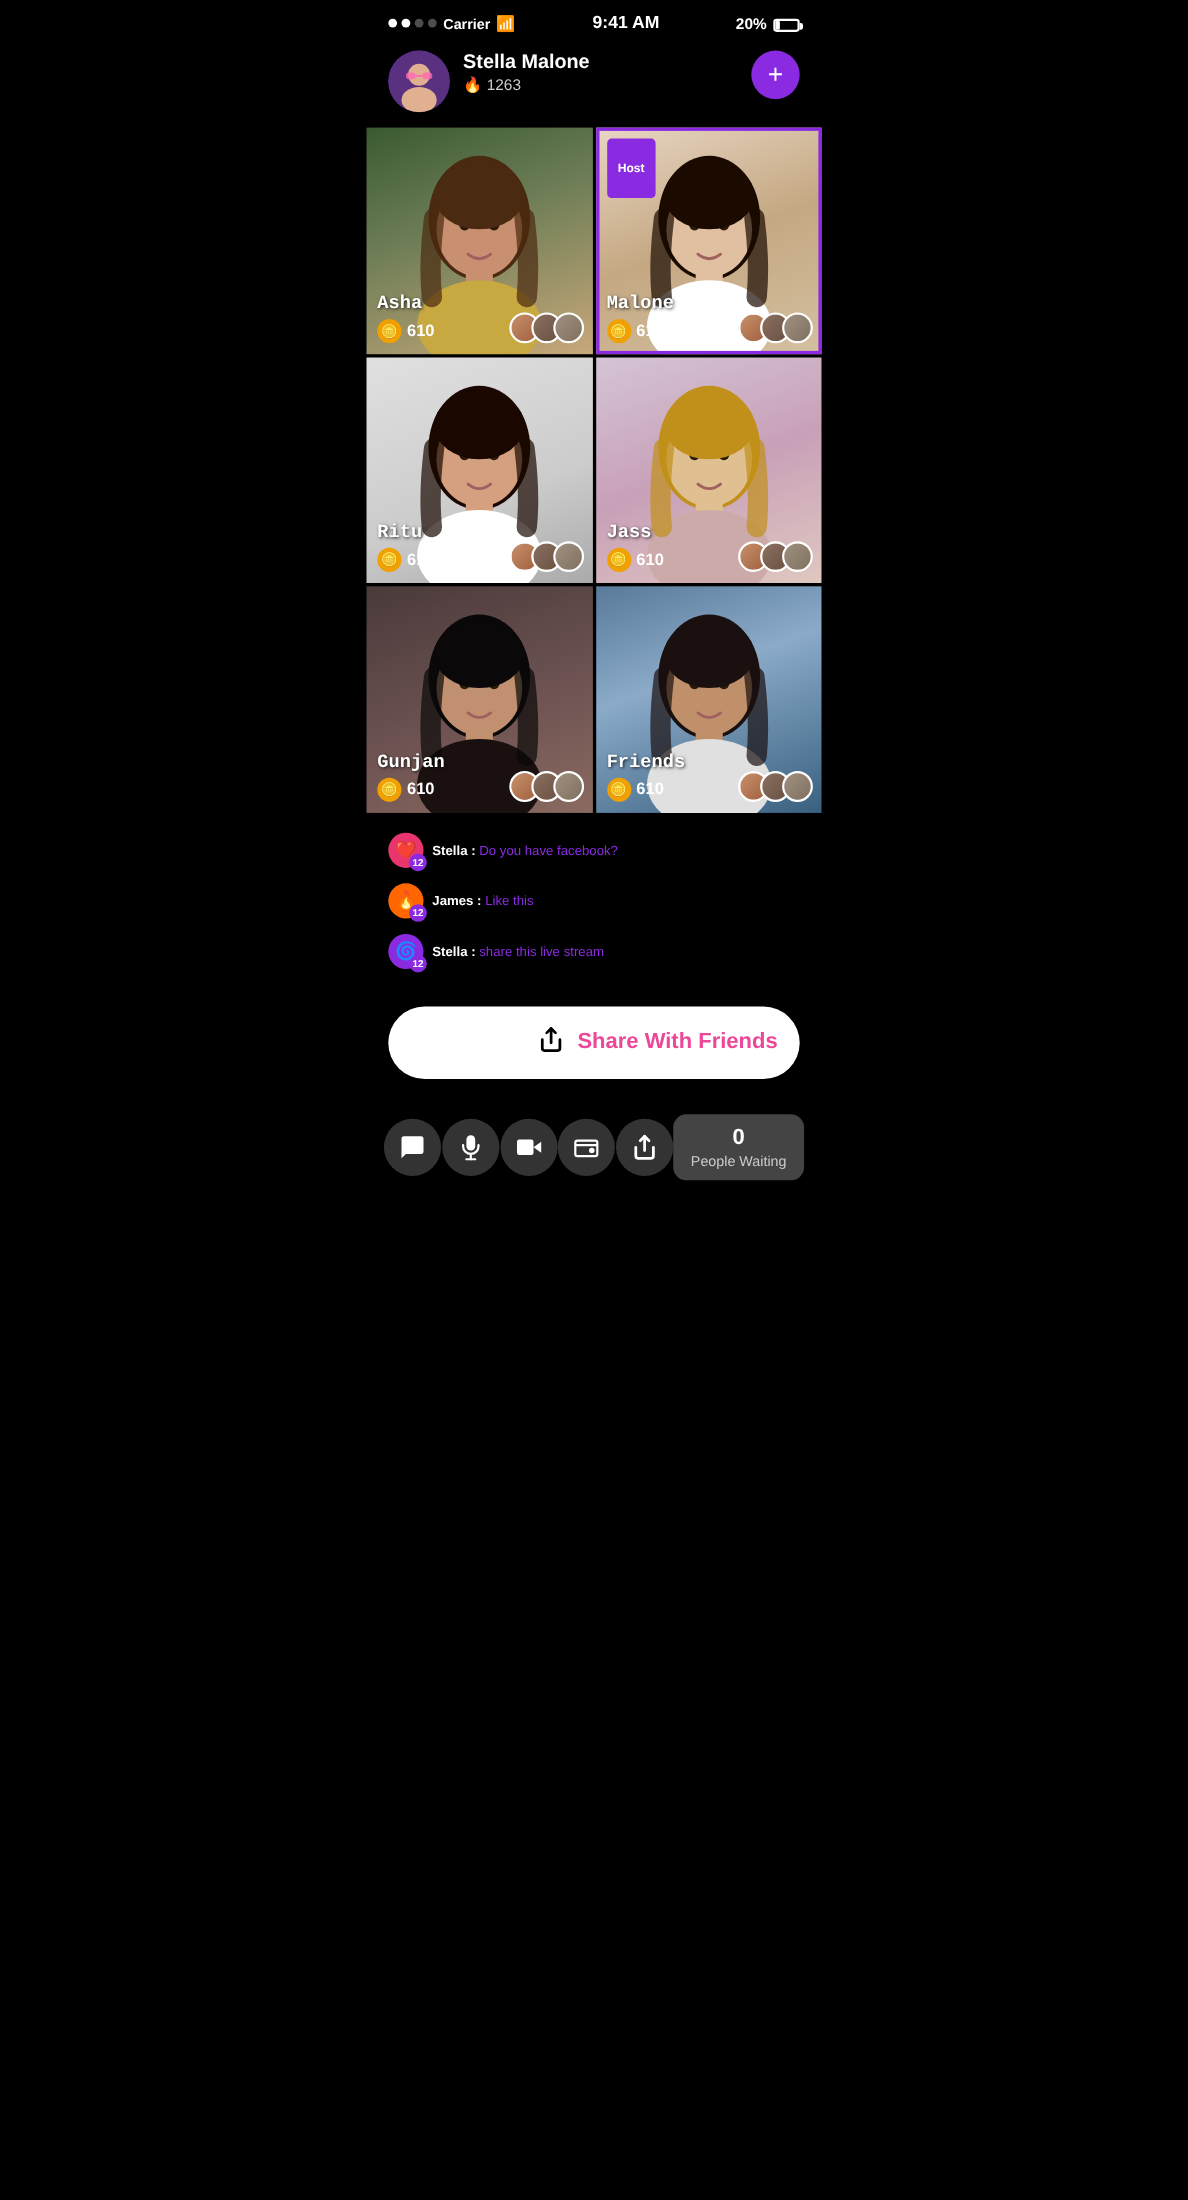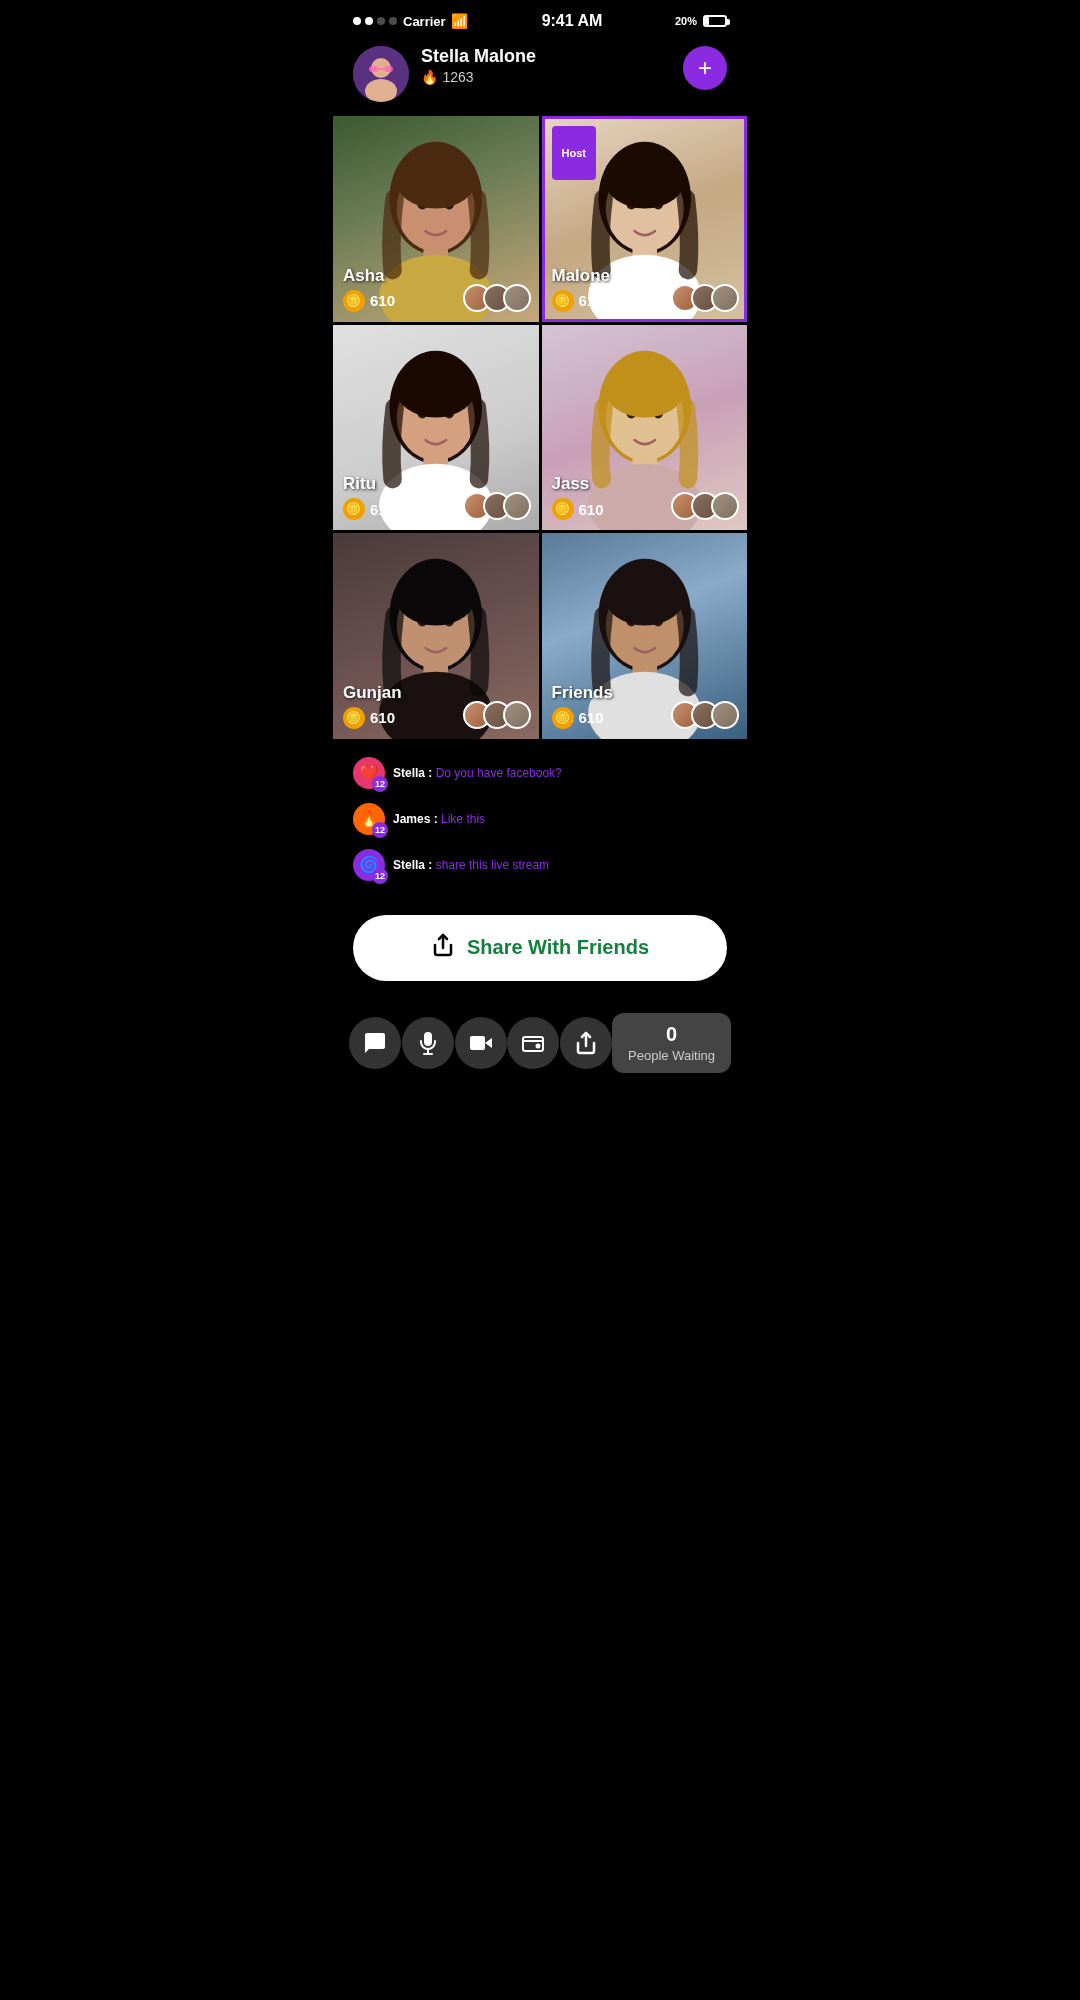--- a/index.html
+++ b/index.html
@@ -24,21 +24,21 @@
       font-size: 13px;
       font-weight: 600;
     }
     .status-left { display: flex; align-items: center; gap: 6px; }
     .status-dots { display: flex; gap: 4px; }
     .dot { width: 8px; height: 8px; border-radius: 50%; }
     .dot.filled { background: #fff; }
     .dot.empty { background: rgba(255,255,255,0.3); }
     .wifi-icon { font-size: 14px; }
     .status-center { font-size: 16px; font-weight: 600; }
-    .status-right { display: flex; align-items: flex-end; gap: 6px; font-size: 11px; }
+    .status-right { display: flex; align-items: flex-end; gap: 6px; font-size: 14px; }
     .battery {
       width: 24px; height: 12px; border: 2px solid #fff; border-radius: 3px;
       position: relative;
     }
     .battery::after {
       content: '';
       position: absolute;
       right: -5px; top: 2px;
       width: 3px; height: 6px;
       background: #fff; border-radius: 0 2px 2px 0;
@@ -124,20 +124,21 @@
       font-size: 11px;
       font-weight: 700;
       padding: 21px 10px;
       border-radius: 4px;
     }
     .cell-name {
       position: absolute;
       bottom: 36px; left: 10px;
       font-size: 17px; font-weight: 700;
       text-shadow: 1px 1px 3px rgba(0,0,0,0.8);
+      font-family: Liberation Mono, monospace;
     }
     .cell-coins {
       position: absolute;
       bottom: 10px; left: 10px;
       display: flex; align-items: center; gap: 5px;
       font-size: 15px; font-weight: 600;
     }
     .coin-icon {
       width: 22px; height: 22px; border-radius: 50%;
       background: #f0a000;
@@ -196,30 +197,30 @@
     .chat-text span.username { color: #fff; font-weight: 600; }
     .chat-text span.message { color: #8a2be2; font-weight: 400; }
 
     
     .share-section {
       padding: 10px 20px 20px;
     }
     .share-btn {
       width: 100%;
       background: #fff;
-      color: #15803d;
+      color: #ec4899;
       border: none;
       border-radius: 50px;
       padding: 18px 20px;
       font-size: 20px;
       font-weight: 600;
       cursor: pointer;
       display: flex;
       align-items: center;
-      justify-content: center;
+      justify-content: flex-end;
       gap: 12px;
     }
     .share-btn-icon { font-size: 22px; }
 
     
     .bottom-bar {
       background: #000;
       display: flex;
       align-items: center;
       padding: 12px 16px 24px;

